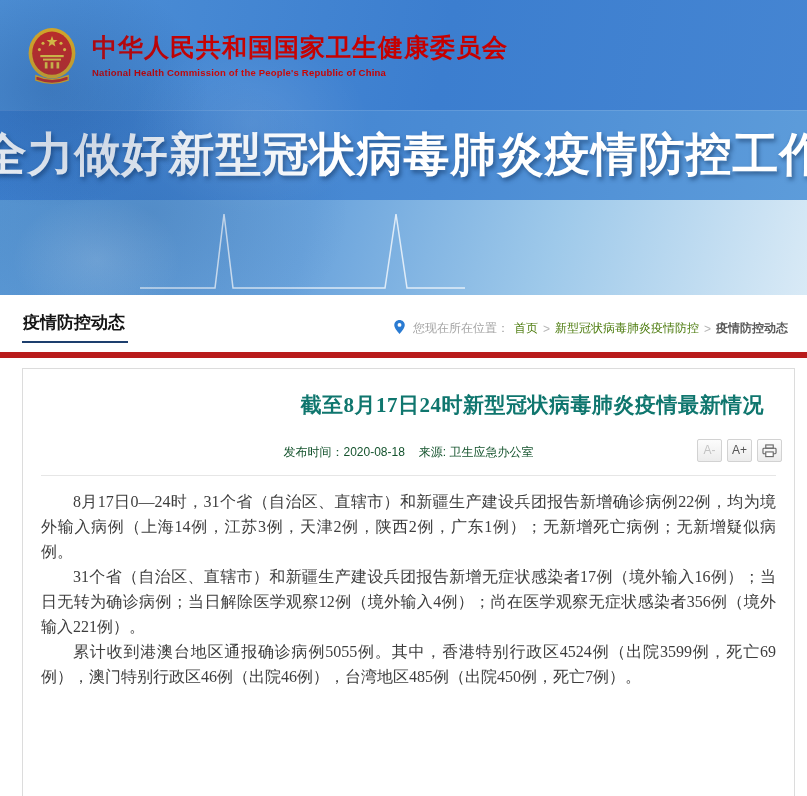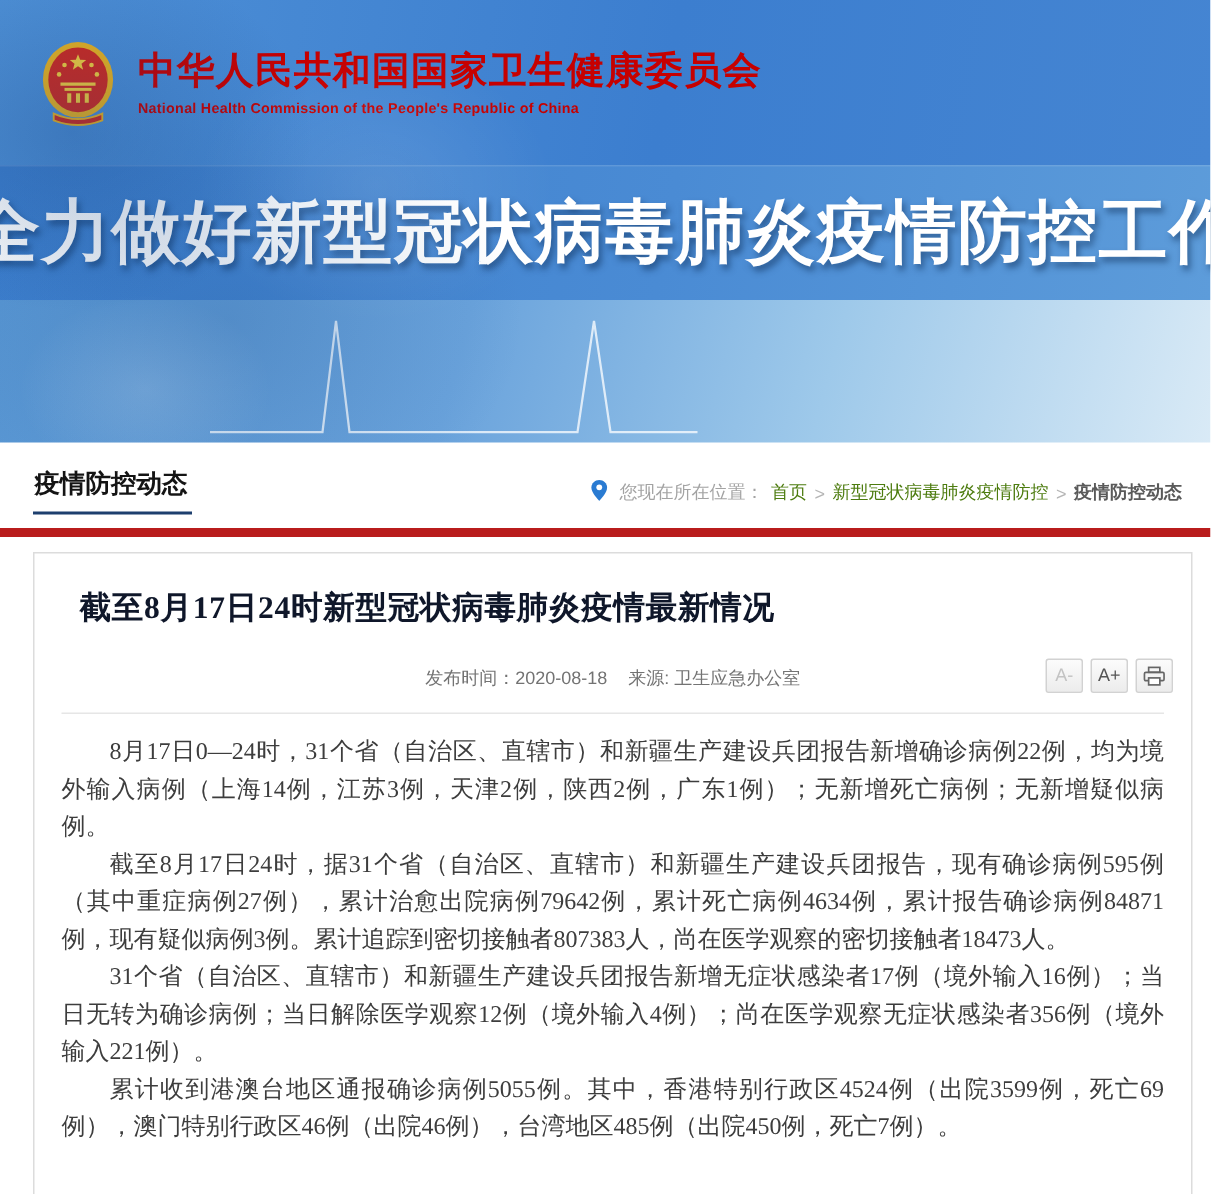--- a/index.html
+++ b/index.html
@@ -39,25 +39,25 @@
     padding-bottom:6px; }
   .pin-icon { width:11px; height:14px; margin-right:3px; }
   .crumb { display:inline-flex; align-items:center; gap:5px; }
   .crumb-label { color:#4d7c0f; text-decoration:none; cursor:pointer; }
   .crumb-sep { color:#b5b5b5; }
   .crumb:last-child .crumb-label { color:#5a5a5a; font-weight:bold; }
 
   
   .article-box { margin:10px 12px 0 22px; border:1px solid #dcdcdc; min-height:470px;
     background:#fff; }
-  .article-title { text-align:left; margin-top:22px; padding:0 30px;
+  .article-title { text-align:right; margin-top:22px; padding:0 30px;
     font-family:"Liberation Serif","DejaVu Serif",serif;
-    font-size:21px; font-weight:bold; color:#0f172a; letter-spacing:.5px; }
+    font-size:21px; font-weight:bold; color:#0f766e; letter-spacing:.5px; }
   .meta-row { position:relative; margin-top:20px; height:26px; }
-  .meta-center { text-align:center; font-size:12px; color:#737373; line-height:26px; }
+  .meta-center { text-align:center; font-size:12px; color:#14532d; line-height:26px; }
   .meta-center .sp { display:inline-block; width:14px; }
   .tools { position:absolute; right:12px; top:0; display:flex; gap:5px; }
   .tool-btn { width:25px; height:23px; border:1px solid #d2d2d2; border-radius:2px;
     background:linear-gradient(#fcfcfc,#ececec); font-size:12px; line-height:21px;
     text-align:center; cursor:pointer; display:flex; align-items:center; justify-content:center; }
   .tool-btn.dim { color:#c3c3c3; }
   .tool-btn.dark { color:#555; }
   .inner-divider { border-top:1px solid #e6e6e6; margin:10px 18px 0 18px; }
   .article-body { padding:13px 18px 26px 18px;
     font-family:"Liberation Serif","DejaVu Serif",serif;
@@ -149,17 +149,16 @@
           <rect x="4" y="8.5" width="8" height="5" fill="#fff" stroke="#666" stroke-width="1.2"></rect>
         </svg>
       </div>
     </div>
   </div>
 
   <div class="inner-divider"></div>
 
   <div class="article-body">
       <p class="para">8月17日0—24时，31个省（自治区、直辖市）和新疆生产建设兵团报告新增确诊病例22例，均为境外输入病例（上海14例，江苏3例，天津2例，陕西2例，广东1例）；无新增死亡病例；无新增疑似病例。</p>
-      <p class="para">截至8月17日24时，据31个省（自治区、直辖市）和新疆生产建设兵团报告，现有确诊病例595例（其中重症病例27例），累计治愈出院病例79642例，累计死亡病例4634例，累计报告确诊病例84871例，现有疑似病例3例。累计追踪到密切接触者807383人，尚在医学观察的密切接触者18473人。</p>
       <p class="para">31个省（自治区、直辖市）和新疆生产建设兵团报告新增无症状感染者17例（境外输入16例）；当日无转为确诊病例；当日解除医学观察12例（境外输入4例）；尚在医学观察无症状感染者356例（境外输入221例）。</p>
       <p class="para">累计收到港澳台地区通报确诊病例5055例。其中，香港特别行政区4524例（出院3599例，死亡69例），澳门特别行政区46例（出院46例），台湾地区485例（出院450例，死亡7例）。</p>
     </div>
 </div>
 
 </body></html>

